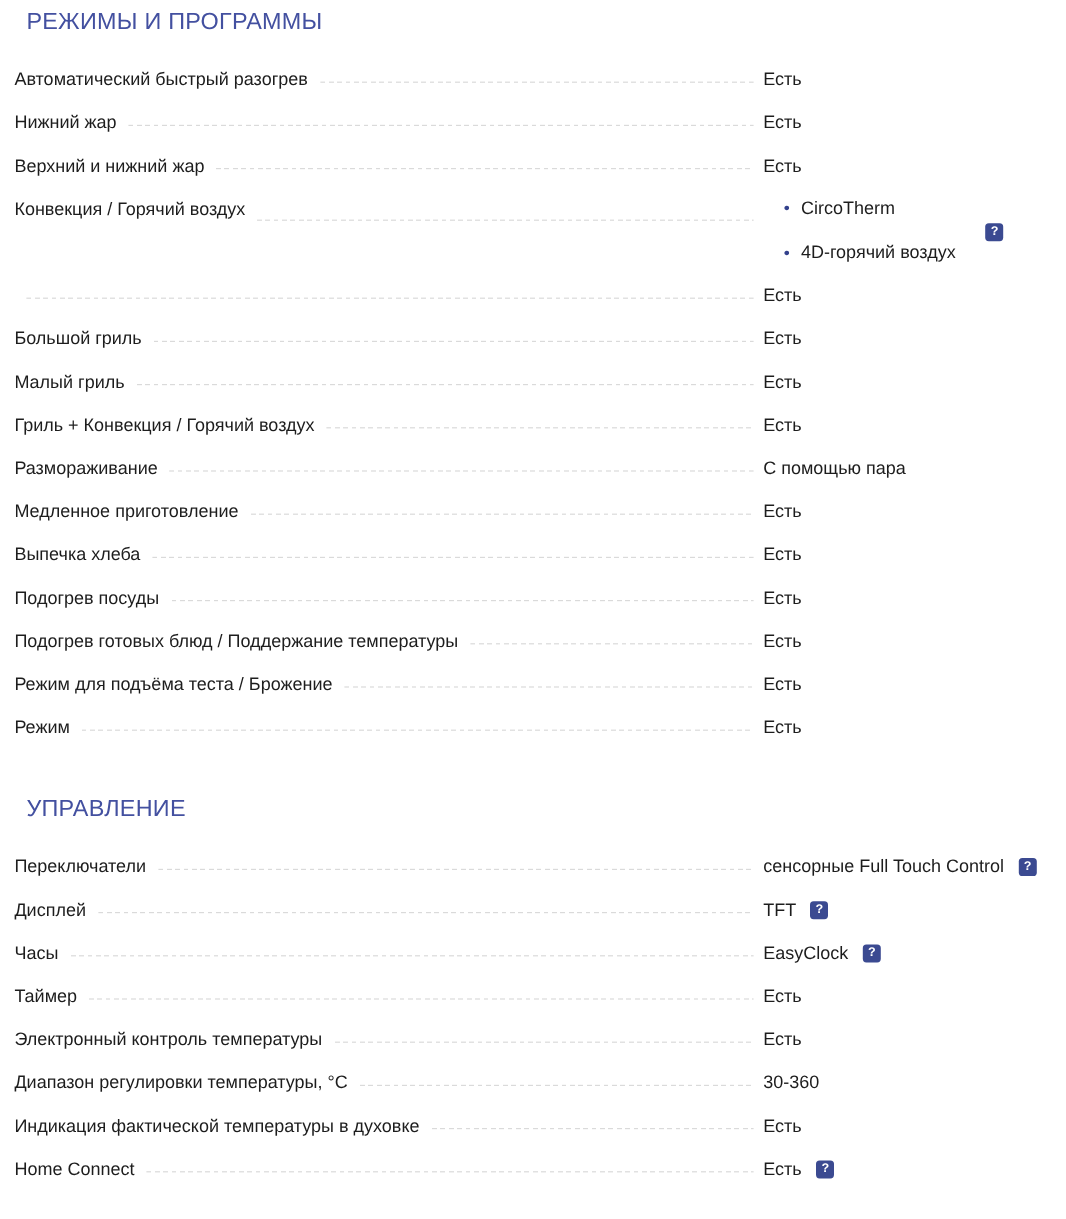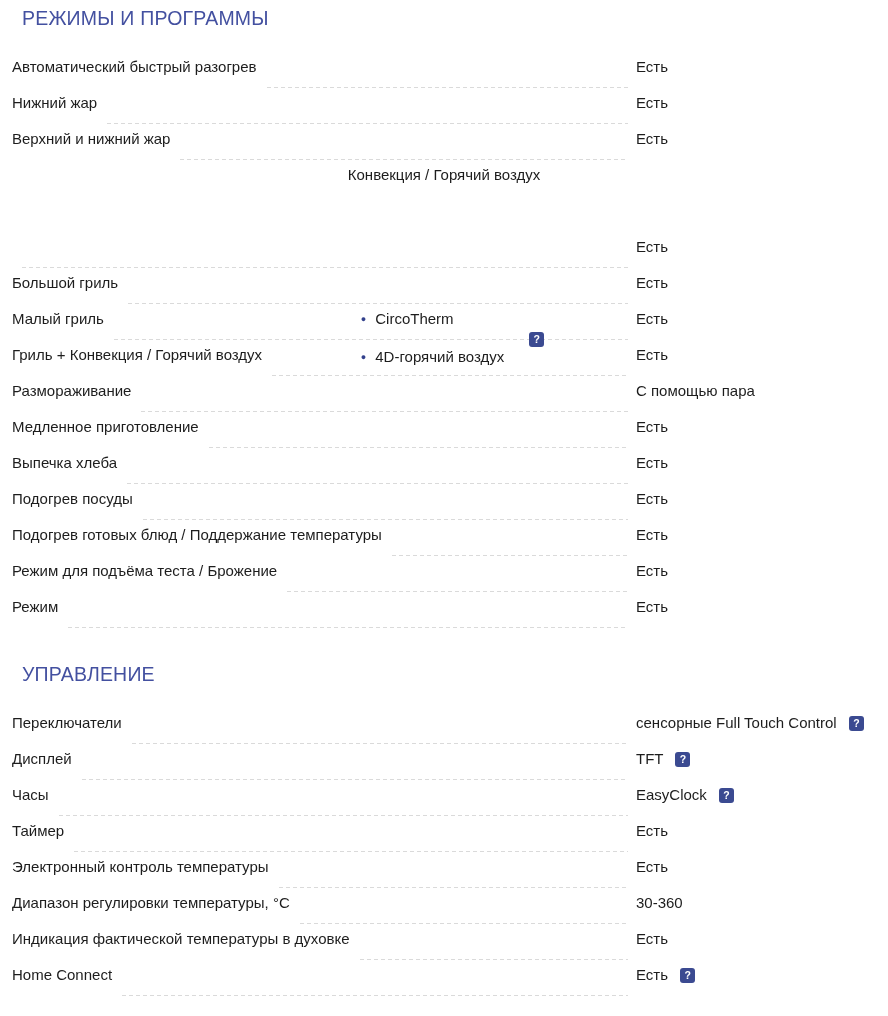--- a/index.html
+++ b/index.html
@@ -27,28 +27,27 @@
     margin:0 0 19px 10px;
     font-size:19.5px;
     line-height:24px;
     font-weight:400;
     letter-spacing:0.2px;
     color:var(--accent);
   }
   .spec-rows{display:block;}
   .spec-row{
     display:flex;
-    align-items:flex-end;
+    align-items:center;
     height:36px;
     font-size:15px;
   }
   .spec-row--multi{
     height:72px;
-    align-items:center;
-    flex-direction:column;
+    align-items:flex-start;
   }
   .spec-label{
     flex:0 0 auto;
     white-space:nowrap;
     line-height:36px;
     color:var(--text);
   }
   .spec-leader{
     flex:1 1 auto;
     height:1px;

